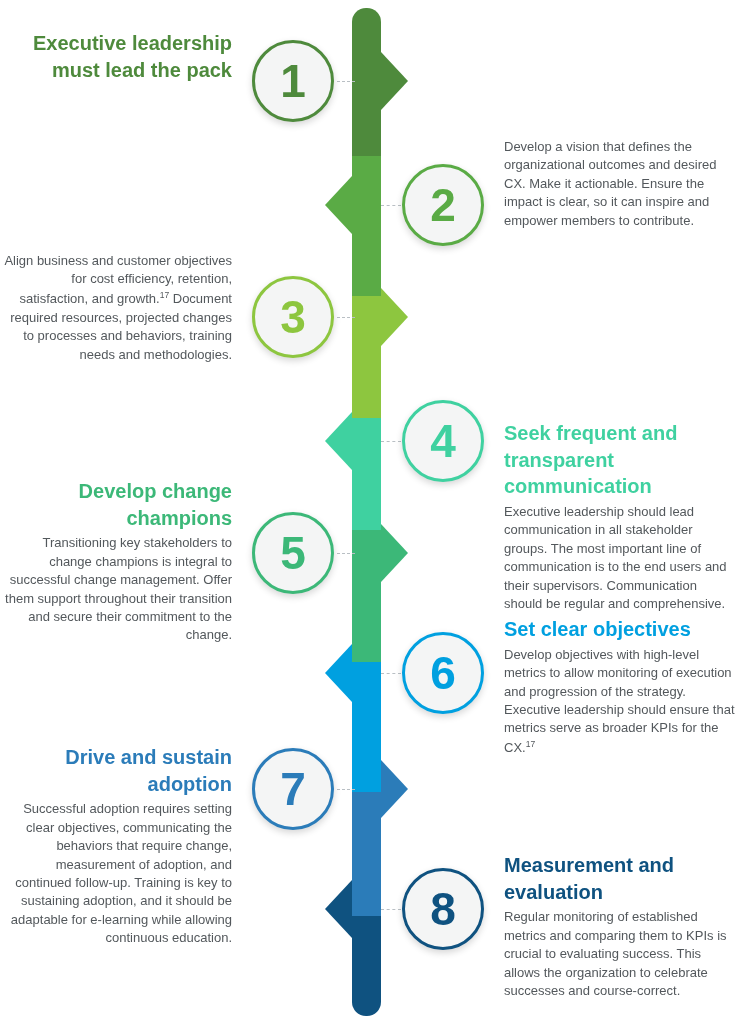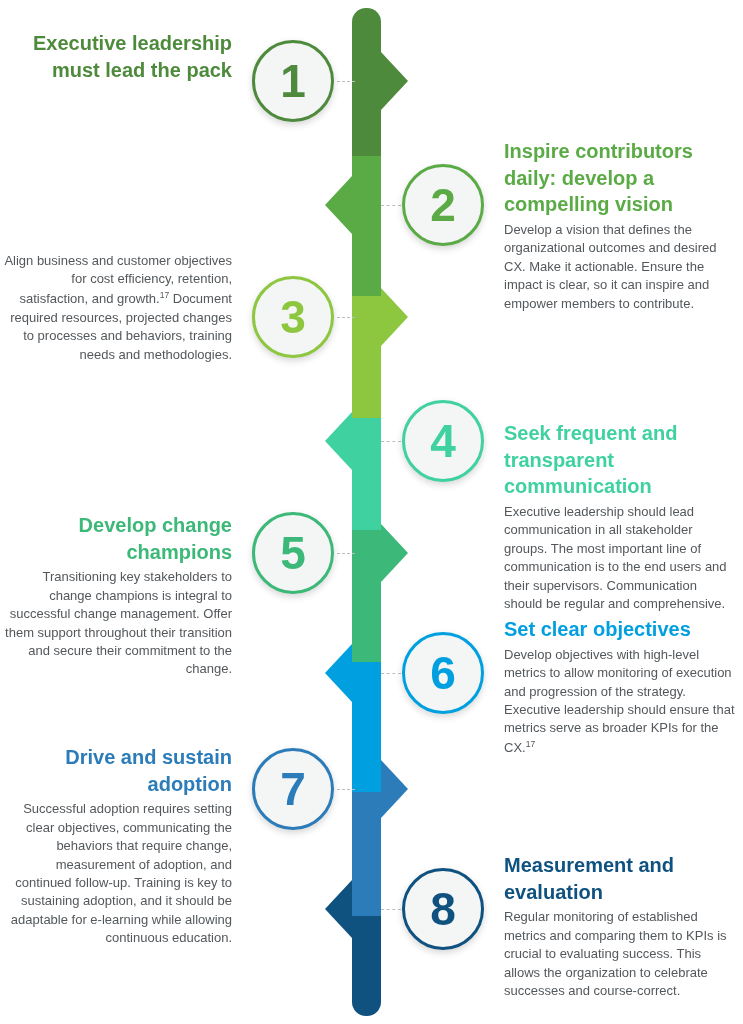--- a/index.html
+++ b/index.html
@@ -129,40 +129,39 @@
       <div class="badge" style="top: 40px; left: 252px; border-color: rgb(78, 138, 60);">
         <span class="badge-num" style="color: rgb(78, 138, 60);">1</span>
       </div>
       <div class="step-text left" style="top: 30px;">
         <div class="step-title" style="color: rgb(78, 138, 60);">Executive leadership must lead the pack</div>
       </div>
       <div class="badge" style="top: 164px; left: 402px; border-color: rgb(90, 171, 69);">
         <span class="badge-num" style="color: rgb(90, 171, 69);">2</span>
       </div>
       <div class="step-text right" style="top: 138px;">
-        <div class="step-title" style="color: rgb(90, 171, 69);">Inspire contributors daily: develop a compelling vision</div>
         <div class="step-body">Develop a vision that defines the organizational outcomes and desired CX. Make it actionable. Ensure the impact is clear, so it can inspire and empower members to contribute.</div>
       </div>
       <div class="badge" style="top: 276px; left: 252px; border-color: rgb(141, 198, 63);">
         <span class="badge-num" style="color: rgb(141, 198, 63);">3</span>
       </div>
       <div class="step-text left" style="top: 252px;">
         <div class="step-body">Align business and customer objectives for cost efficiency, retention, satisfaction, and growth.<sup>17</sup> Document required resources, projected changes to processes and behaviors, training needs and methodologies.</div>
       </div>
       <div class="badge" style="top: 400px; left: 402px; border-color: rgb(63, 209, 160);">
         <span class="badge-num" style="color: rgb(63, 209, 160);">4</span>
       </div>
       <div class="step-text right" style="top: 384px; margin-top: 36px;">
         <div class="step-title" style="color: rgb(63, 209, 160);">Seek frequent and transparent communication</div>
         <div class="step-body">Executive leadership should lead communication in all stakeholder groups. The most important line of communication is to the end users and their supervisors. Communication should be regular and comprehensive.</div>
       </div>
       <div class="badge" style="top: 512px; left: 252px; border-color: rgb(60, 184, 120);">
         <span class="badge-num" style="color: rgb(60, 184, 120);">5</span>
       </div>
-      <div class="step-text left" style="top: 512px;">
+      <div class="step-text left" style="top: 478px;">
         <div class="step-title" style="color: rgb(60, 184, 120);">Develop change champions</div>
         <div class="step-body">Transitioning key stakeholders to change champions is integral to successful change management. Offer them support throughout their transition and secure their commitment to the change.</div>
       </div>
       <div class="badge" style="top: 632px; left: 402px; border-color: rgb(0, 160, 224);">
         <span class="badge-num" style="color: rgb(0, 160, 224);">6</span>
       </div>
       <div class="step-text right" style="top: 616px;">
         <div class="step-title" style="color: rgb(0, 160, 224);">Set clear objectives</div>
         <div class="step-body">Develop objectives with high-level metrics to allow monitoring of execution and progression of the strategy. Executive leadership should ensure that metrics serve as broader KPIs for the CX.<sup>17</sup></div>
       </div>

